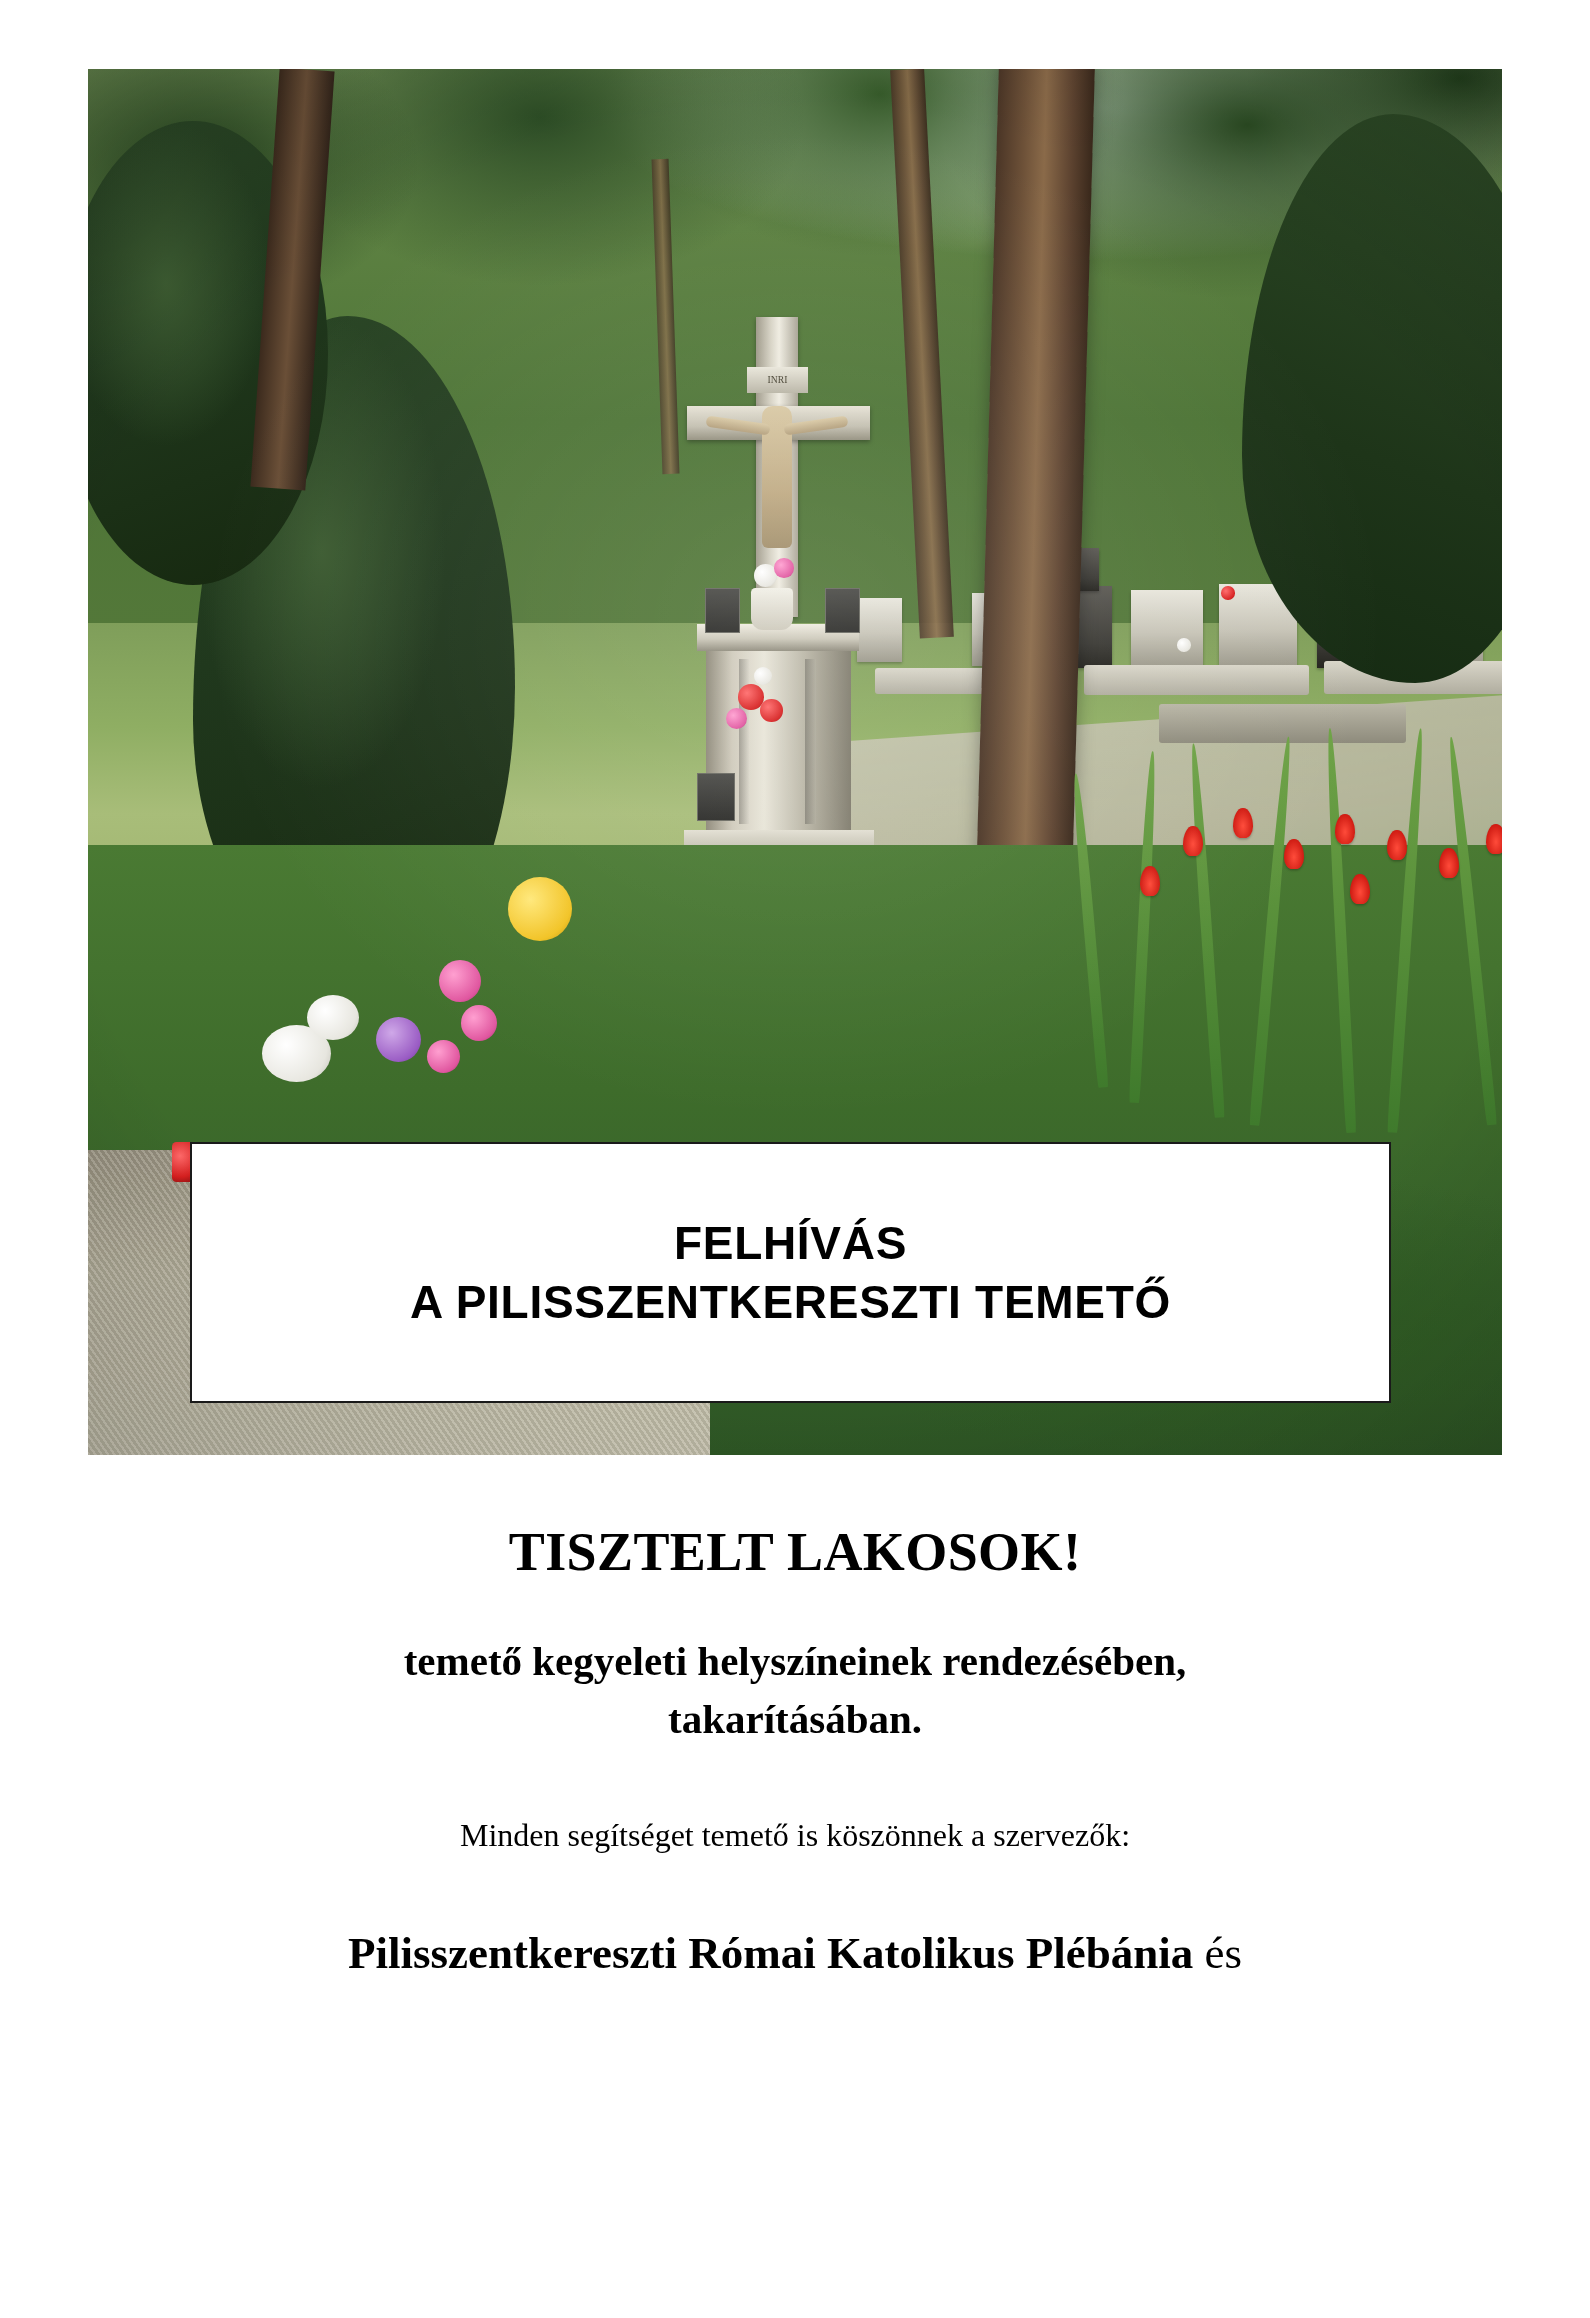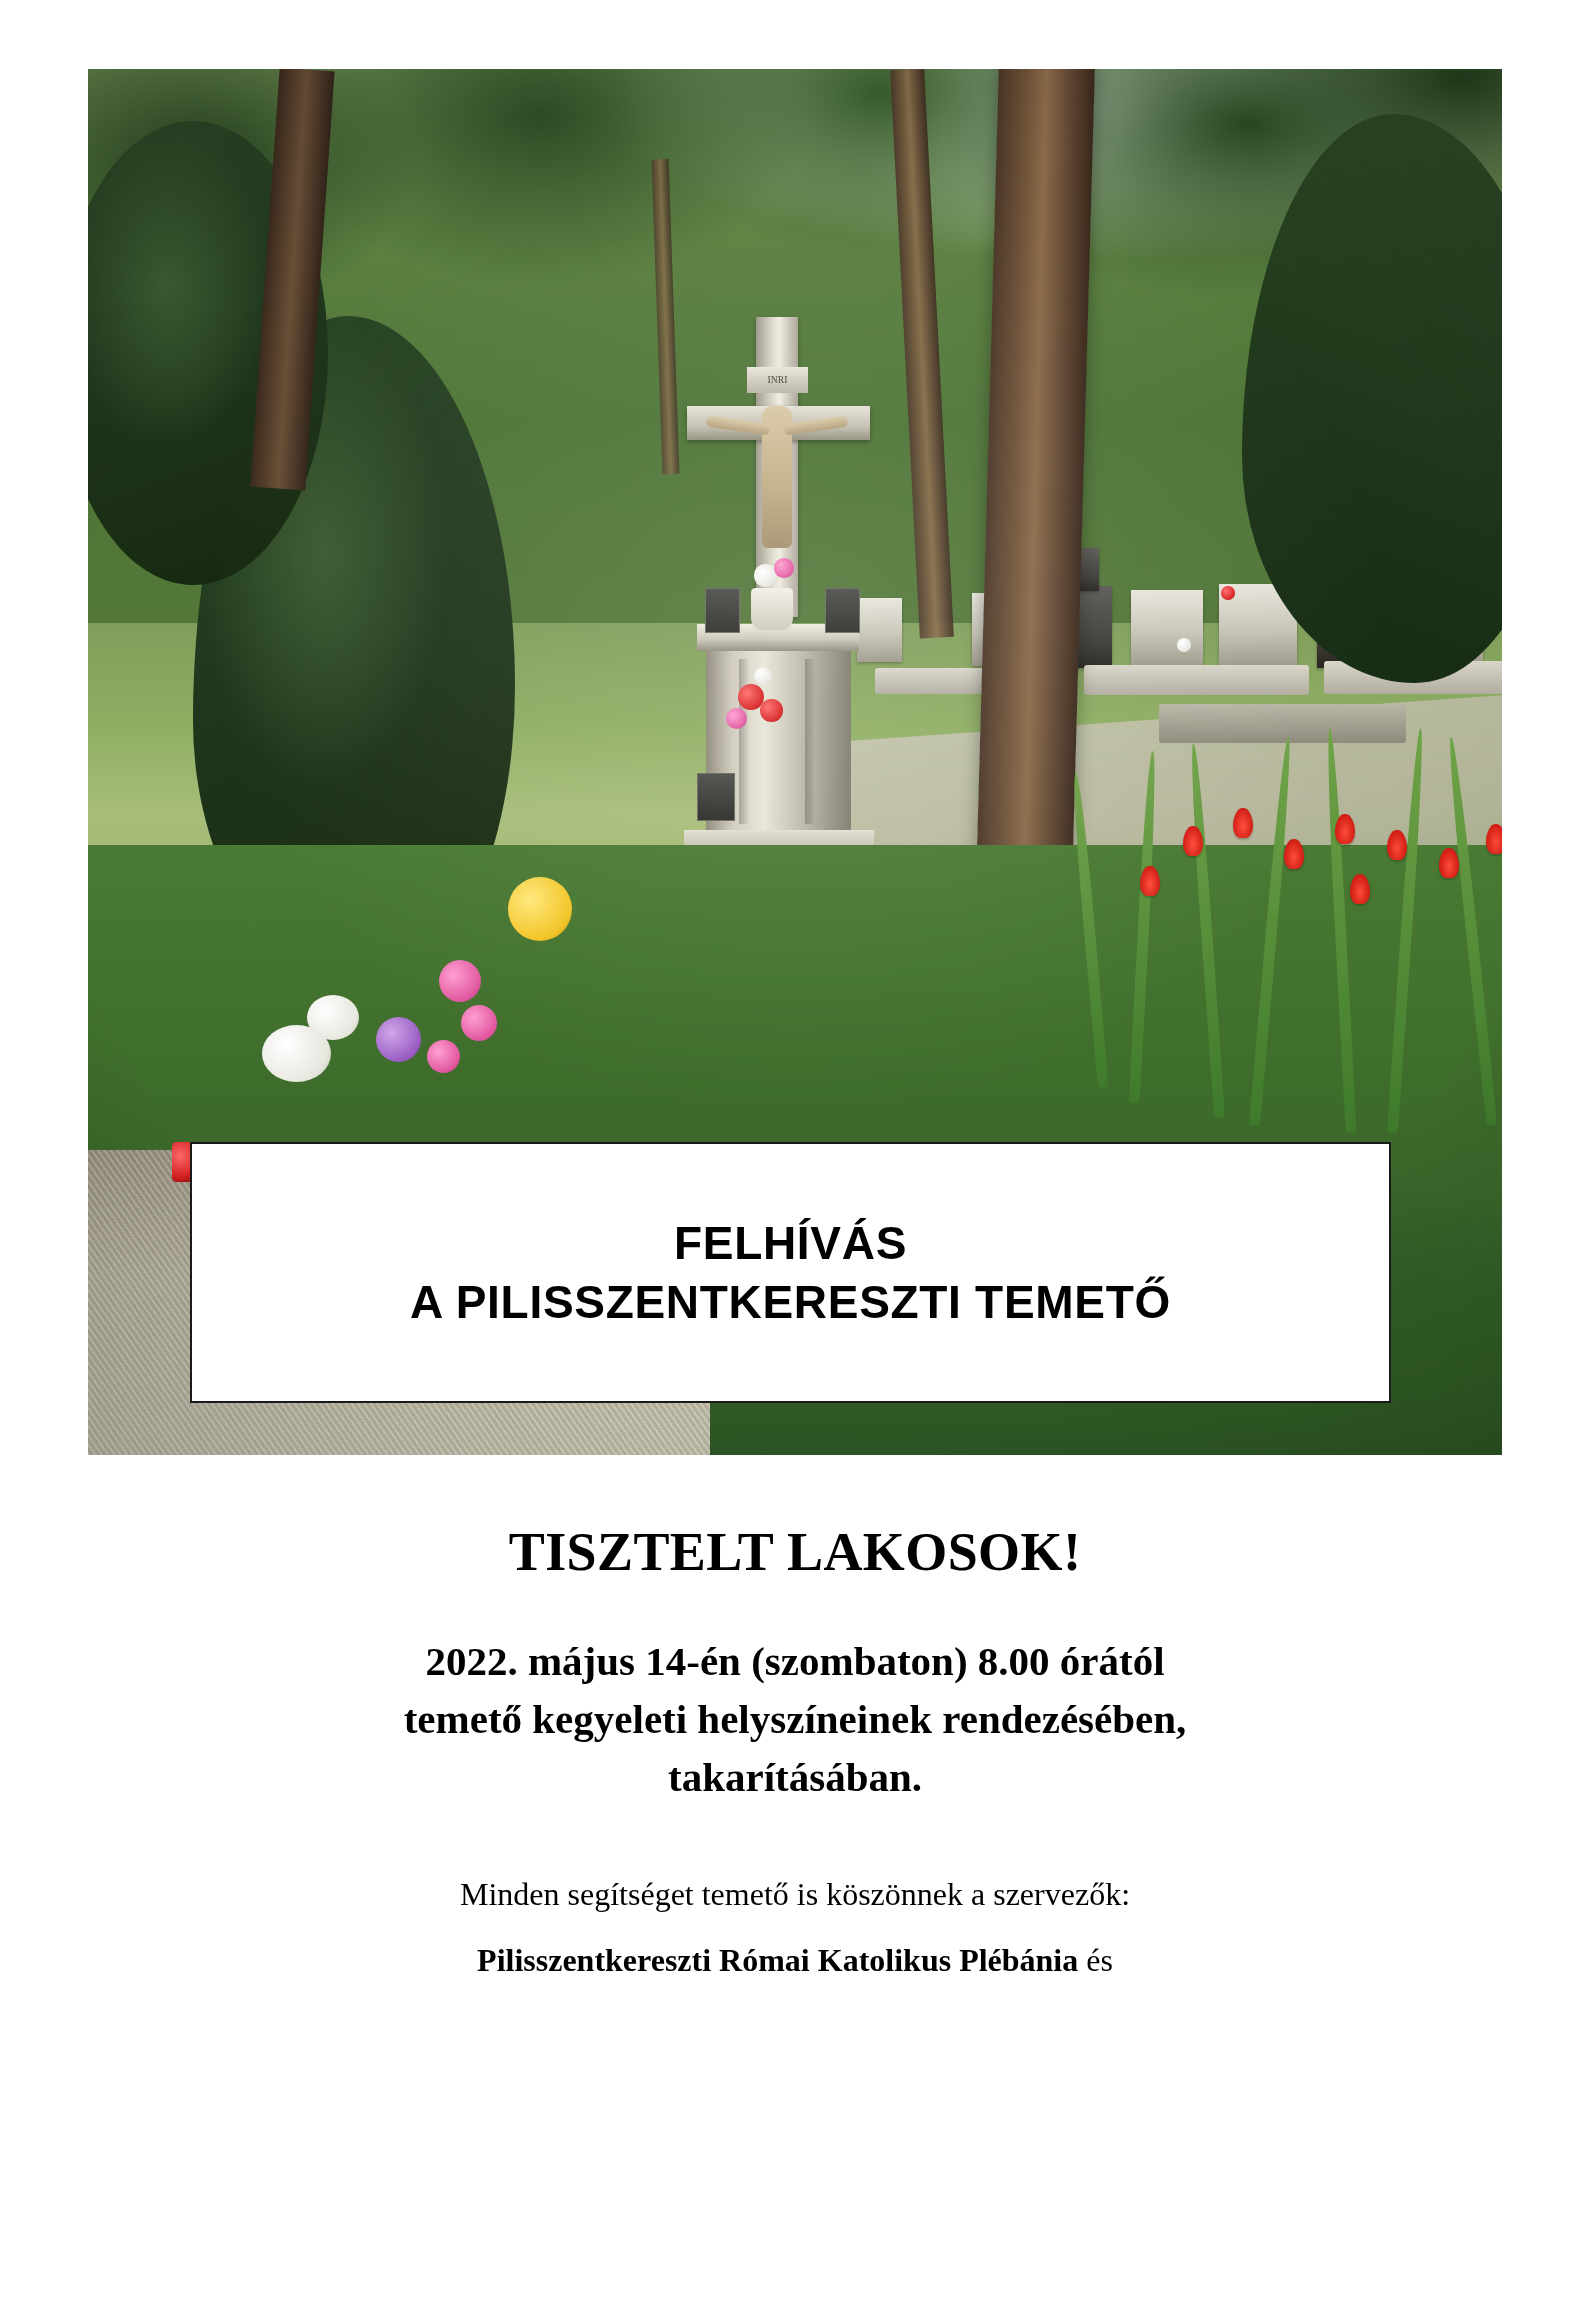--- a/index.html
+++ b/index.html
@@ -291,23 +291,23 @@
     width: 1169px;
   }
   .t-thanks {
     font-family: "Liberation Serif", serif;
     font-size: 32px;
     margin: 69px 0 0 0;
   }
   .t-org {
     font-family: "Liberation Serif", serif;
     font-weight: bold;
-    font-size: 32px;
+    font-size: 45px;
     line-height: 1.5;
-    margin: 23px 0 0 0;
+    margin: 66px 0 0 0;
   }
   .t-org .light { font-weight: normal; }
 </style>
 </head>
 <body>
 
 <div class="poster">
 
   <div class="photo">
     <div class="ph-sky"></div>
@@ -406,21 +406,20 @@
 
   <div class="headline-box">
     <div class="hl">FELHÍVÁS</div>
     <div class="hl">A PILISSZENTKERESZTI TEMETŐ</div>
   </div>
 
   <div class="body-wrap">
     <p class="t-greeting">TISZTELT LAKOSOK!</p>
 
     <div class="t-main">
-      <div>2022. május 14-én (szombaton) 8.00 órától</div>
       <div>temető kegyeleti helyszíneinek rendezésében,</div>
       <div>takarításában.</div>
     </div>
 
     <p class="t-thanks">Minden segítséget temető is köszönnek a szervezők:</p>
 
     <div class="t-org">
       <div>
         <span>Pilisszentkereszti Római Katolikus Plébánia</span><span class="light"> és</span>
       </div>

